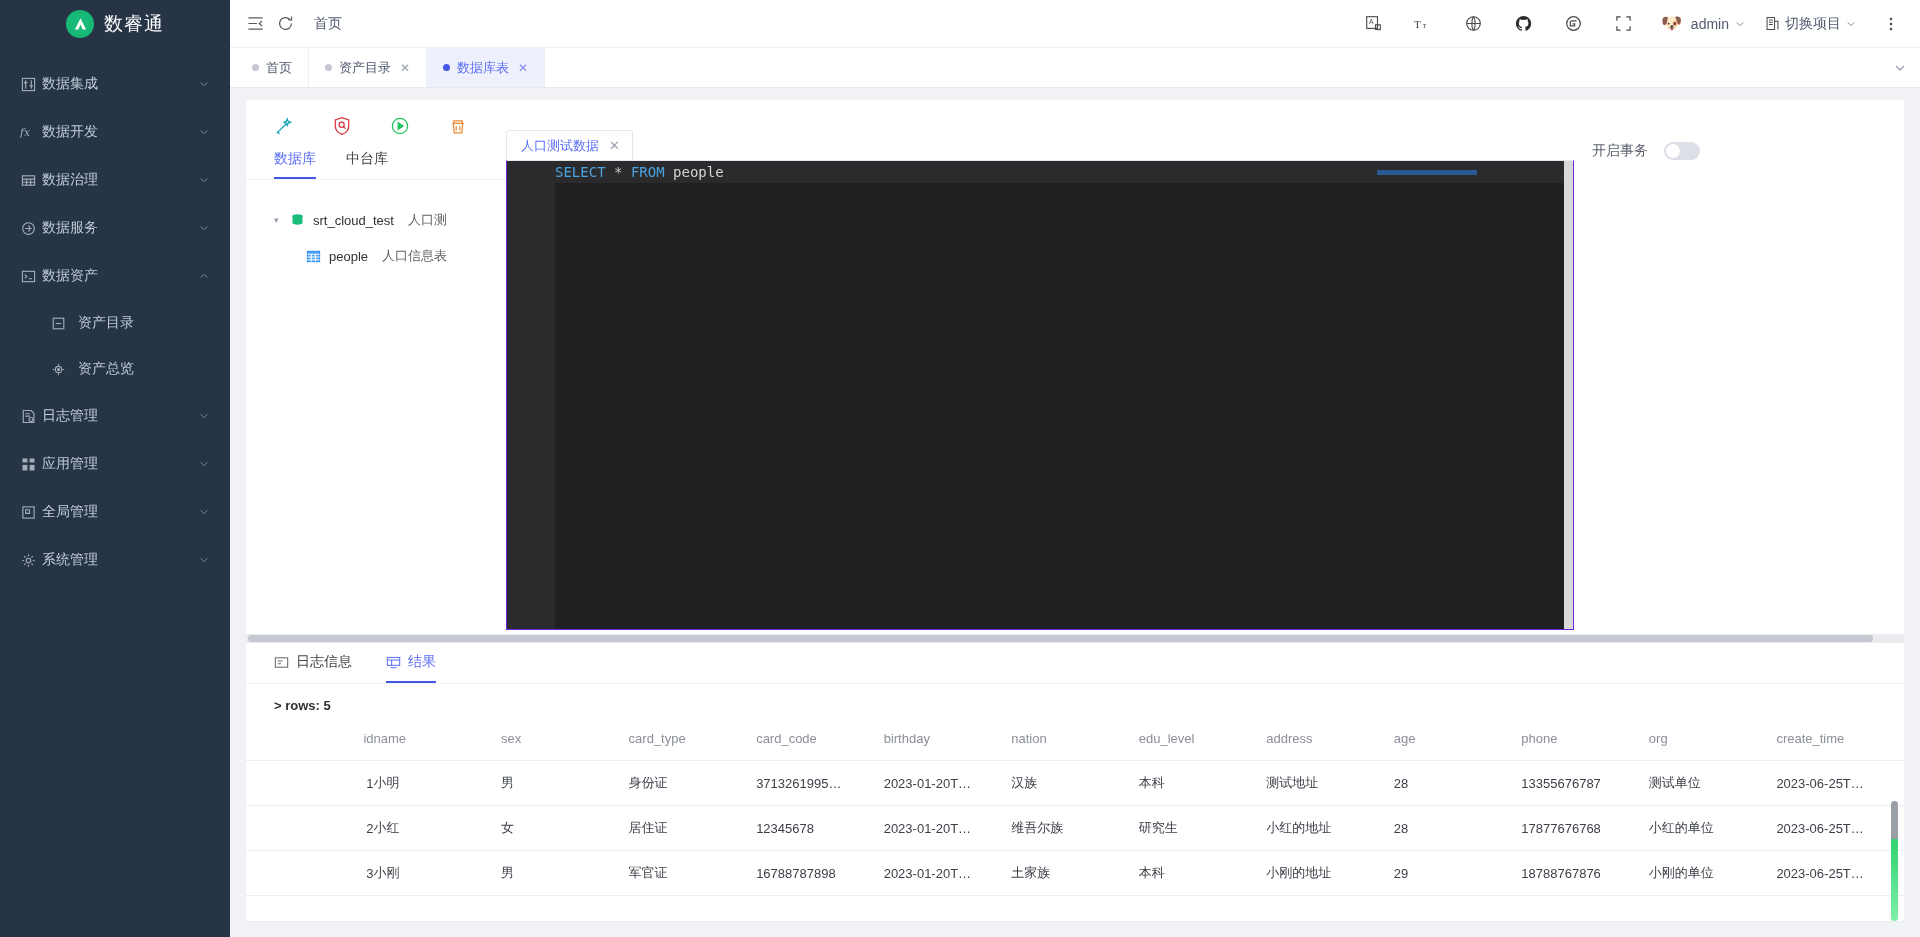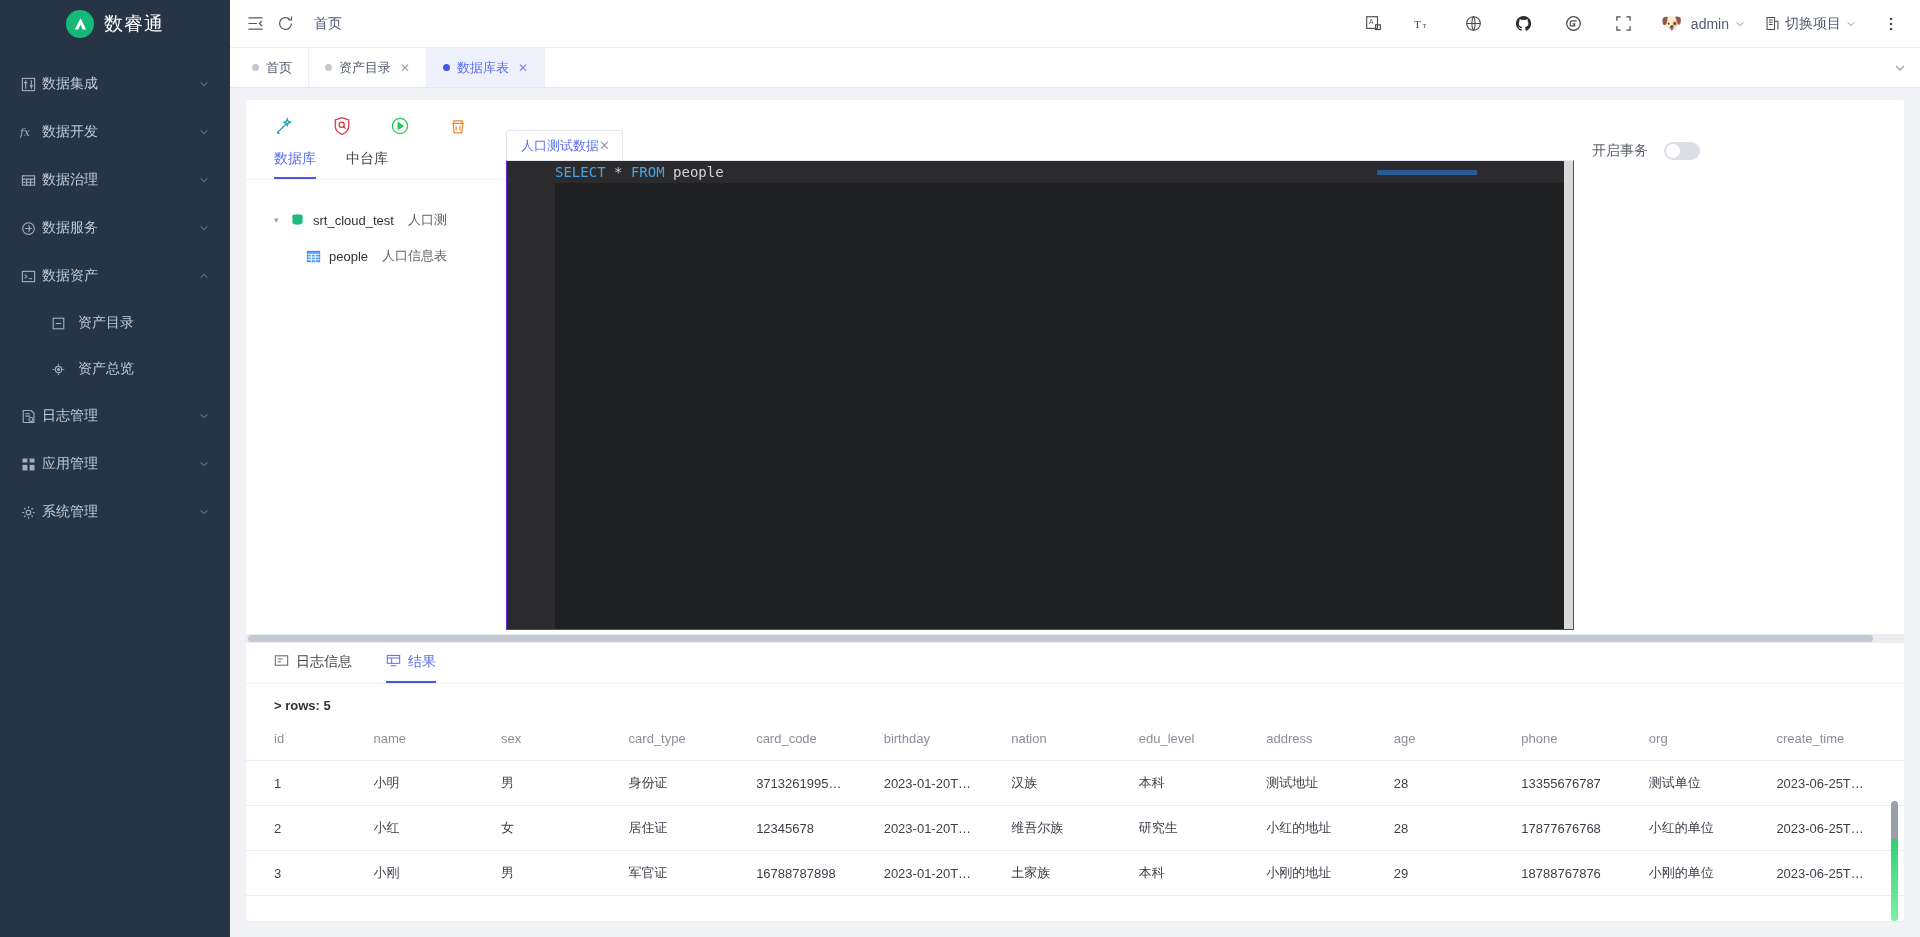--- a/index.html
+++ b/index.html
@@ -135,21 +135,21 @@
   .tn-icon { width: 18px; flex: 0 0 18px; display: inline-flex; align-items: center;
              justify-content: center; margin-right: 7px; }
   .tn-name { color: #303133; }
   .tn-desc { color: #606266; margin-left: 14px; }
 
   
   .editor-col { flex: 1 1 auto; min-width: 0; position: relative;
                 padding: 30px 0 0 0; display: flex; flex-direction: column; }
   .ed-tabs { display: flex; padding-left: 0; }
   .ed-tab {
-    display: flex; align-items: center; 
+    display: flex; align-items: center; gap: 10px;
     height: 30px; padding: 0 12px 0 14px; font-size: 13px;
     color: #5b6ef5; background: #fff; border: 1px solid #e4e7ed;
     border-bottom: none; border-radius: 3px 3px 0 0; cursor: pointer;
   }
   .ed-tab .x { color: #9aa0ad; font-size: 13px; }
   .code-area {
     flex: 1 1 auto; background: #1f2022; position: relative; overflow: hidden;
     border: 1px solid #6d28d9; border-top-color: #e4e7ed;
   }
   .code-line {
@@ -191,38 +191,38 @@
   .switch { width: 36px; height: 18px; border-radius: 10px; background: #dcdfe6;
             position: relative; margin-left: 16px; cursor: pointer; }
   .switch .knob { position: absolute; top: 2px; left: 2px; width: 14px; height: 14px;
                   border-radius: 50%; background: #fff; }
 
   
   .lower { flex: 1 1 auto; display: flex; flex-direction: column; min-height: 0;
            position: relative; }
   .res-tabs { display: flex; align-items: center; gap: 34px; padding: 10px 0 0 28px;
               border-bottom: 1px solid #eef0f3; }
-  .res-tab { display: flex; gap: 7px; font-size: 14px;
+  .res-tab { display: flex; align-items: center; gap: 7px; font-size: 14px;
              color: #444; padding-bottom: 10px; cursor: pointer;
              border-bottom: 2px solid transparent; }
   .res-tab.active { color: #5b6ef5; border-bottom-color: #4657e6; }
   .rows-info { font-size: 13px; color: #303133; font-weight: bold;
                padding: 14px 0 10px 28px; }
   .tbl-wrap { flex: 1 1 auto; overflow: hidden; position: relative; }
   table.result { width: 100%; border-collapse: collapse; table-layout: fixed; }
   table.result th {
     text-align: left; font-size: 13px; color: #8b8f99; font-weight: normal;
     padding: 8px 0 14px 0; border-bottom: 1px solid #ebeef5;
   }
   table.result td {
     font-size: 13px; color: #3b3f47; padding: 13px 0;
     border-bottom: 1px solid #ebeef5;
     white-space: nowrap; overflow: hidden; text-overflow: ellipsis;
   }
-  table.result th:first-child, table.result td:first-child { padding-left: 28px; }
+  table.result th:first-child, table.result td:first-child { padding-left: 44px; text-align: right; }
   .vscroll { position: absolute; right: 6px; top: 78px; width: 7px; height: 120px;
              border-radius: 4px; overflow: hidden; background: #f0f1f3; }
   .vscroll .a { height: 32%; background: #9aa0a6; }
   .vscroll .b { height: 68%; background: linear-gradient(#2fd272, #7ef0a5); }
 
   svg { display: block; }
 </style>
 </head>
 <body>
 
@@ -362,20 +362,34 @@
           </svg>
         </span>
         <span class="mi-label">应用管理</span>
         <span class="mi-arrow">
           <svg width="10" height="10" viewBox="0 0 12 12" fill="none" stroke="#b9c4d0" stroke-width="1.2">
               <path d="M2 4l4 4 4-4"></path>
             </svg>
         </span>
       </div>
 
+      <div class="menu-item">
+        <span class="mi-icon">
+          <svg width="15" height="15" viewBox="0 0 16 16" fill="none" stroke="#b9c4d0" stroke-width="1.2">
+            <rect x="2" y="2" width="12" height="12"></rect>
+              <path d="M5 5h4v4H5z"></path>
+          </svg>
+        </span>
+        <span class="mi-label">全局管理</span>
+        <span class="mi-arrow">
+          <svg width="10" height="10" viewBox="0 0 12 12" fill="none" stroke="#b9c4d0" stroke-width="1.2">
+              <path d="M2 4l4 4 4-4"></path>
+            </svg>
+        </span>
+      </div>
 
       <div class="menu-item">
         <span class="mi-icon">
           <svg width="15" height="15" viewBox="0 0 16 16" fill="none" stroke="#b9c4d0" stroke-width="1.2">
             <circle cx="8" cy="8" r="2.4"></circle>
             <path d="M8 1.4v2M8 12.6v2M1.4 8h2M12.6 8h2M3.4 3.4l1.4 1.4M11.2 11.2l1.4 1.4M12.6 3.4l-1.4 1.4M4.8 11.2l-1.4 1.4"></path>
           </svg>
         </span>
         <span class="mi-label">系统管理</span>
         <span class="mi-arrow">

